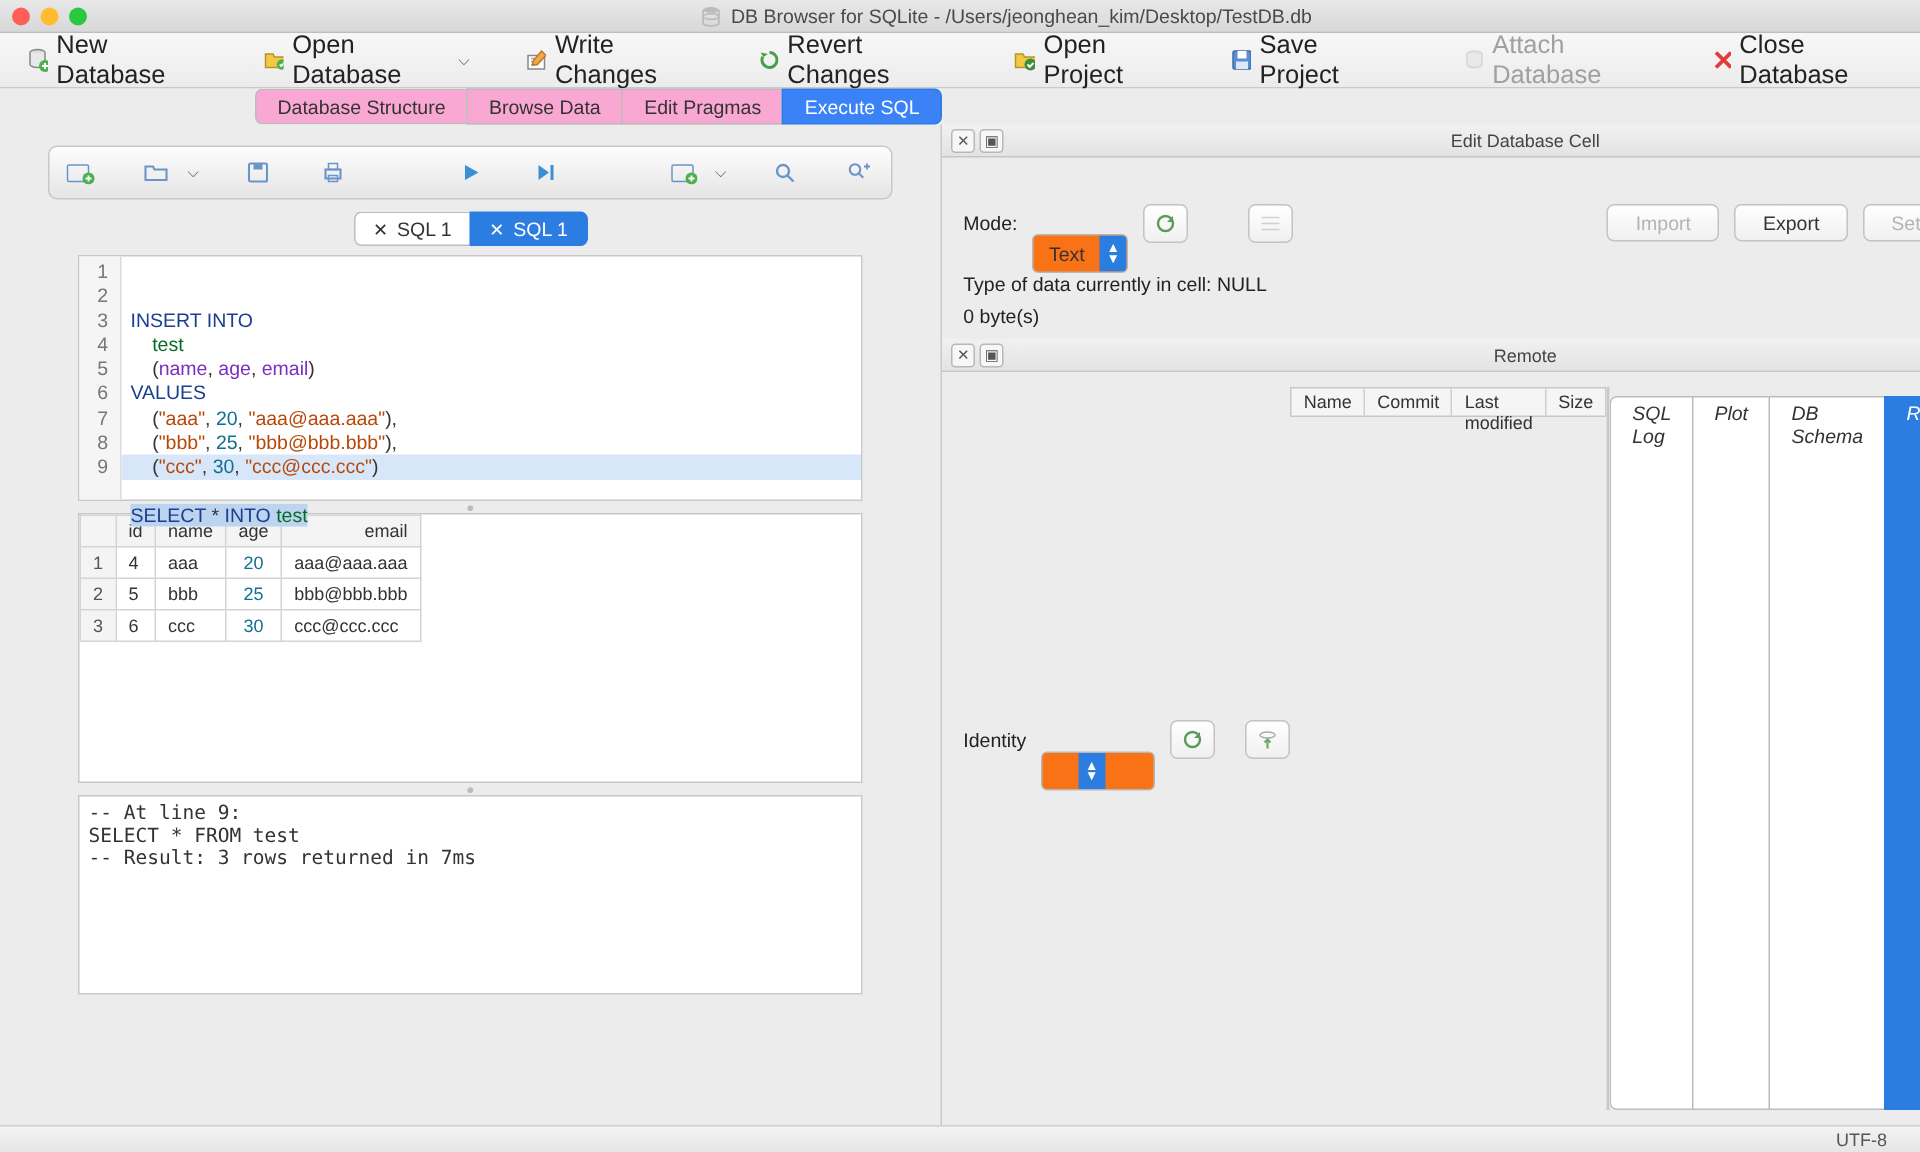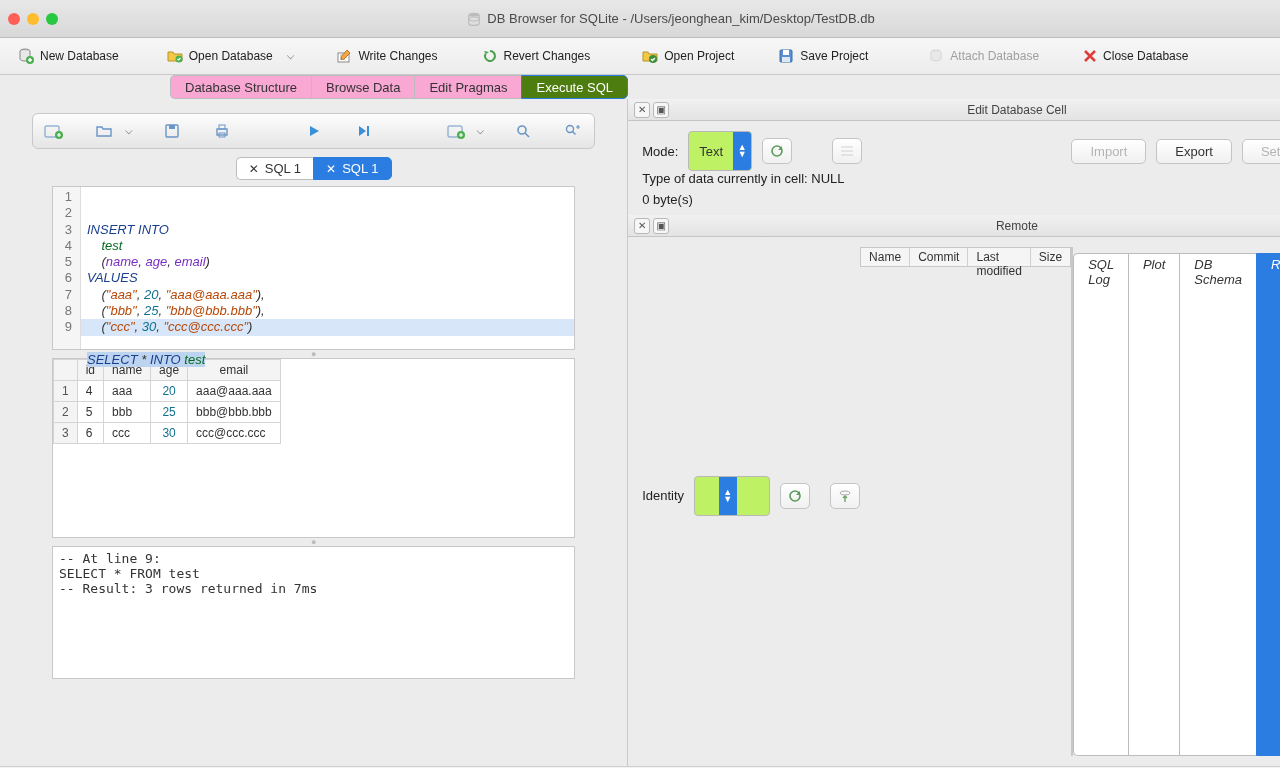--- a/index.html
+++ b/index.html
@@ -1,34 +1,34 @@
 <!DOCTYPE html>
 <html><head>
 <meta charset="utf-8">
 <style>
 * { margin: 0; padding: 0; box-sizing: border-box; font-family: -apple-system, "Helvetica Neue", Arial, sans-serif; }
 body { background: #ececec; width: 1280px; height: 768px; overflow: hidden; font-size: 12px; color: #333; }
 
-.titlebar { height: 38px; background: linear-gradient(#e8e8e8,#d8d8d8); display:flex; align-items:center; padding:0 8px; border-bottom:1px solid #bdbdbd;justify-content:space-between; }
+.titlebar { height: 22px; background: linear-gradient(#e8e8e8,#d8d8d8); display:flex; align-items:center; padding:0 8px; border-bottom:1px solid #bdbdbd;justify-content:space-between; }
 .traffic { display:flex; gap:7px; margin-right:12px;}
 .traffic span{width:12px;height:12px;border-radius:50%; display:inline-block;}
 .t-red{background:#ff5f57;} .t-yel{background:#ffbd2e;} .t-grn{background:#28c940;}
 .titlebar .title{flex:1; text-align:center; font-size:13px; color:#4a4a4a; display:flex; align-items:center; justify-content:center; gap:6px;}
 
 .toolbar { height:37px; background: linear-gradient(#f7f7f7,#ececec); border-bottom:1px solid #c9c9c9; display:flex; align-items:center; padding:0 8px; gap:0;}
-.toolbar .tbtn{display:flex; align-items:center; gap:6px; padding:4px 10px; font-size:12px; color:#222; border-radius:4px;}
+.toolbar .tbtn{display:flex; align-items:center; gap:6px; padding:4px 10px; font-size:17px; color:#222; border-radius:4px;}
 .toolbar .tbtn.disabled{color:#a0a0a0;justify-content:center;}
 .toolbar .group{display:flex;align-items:center;}
 .chev{font-size:10px;color:#666;margin-left:4px;}
 
 .tabs-main{height:24px; display:flex; align-items:stretch; padding-left:170px; background:#ececec;}
 .tabs-main .tab{padding:4px 14px; font-size:13px; border:1px solid #bcbcbc; background:#f9a8d4; display:flex;align-items:center; border-right:none;}
 .tabs-main .tab:first-child{border-top-left-radius:5px;border-bottom-left-radius:5px;}
 .tabs-main .tab:last-child{border-right:1px solid #bcbcbc;border-top-right-radius:5px;border-bottom-right-radius:5px;}
-.tabs-main .tab.active{background:#4d7c0f;color:#fff;border-color:#2b7de1;}
+.tabs-main .tab.active{background:#3b82f6;color:#fff;border-color:#2b7de1;}
 
 .main{display:flex; height:calc(768px - 22px - 37px - 24px - 18px);}
 .left{width:770px; padding:0; display:flex; flex-direction:column;}
 .right{flex:1; display:flex; flex-direction:column; border-left:1px solid #c9c9c9;}
 
 .sql-iconbar{margin:14px 32px 8px 32px; height:36px; background:linear-gradient(#fdfdfd,#e5e5e5); border:1px solid #c8c8c8; border-radius:6px; display:flex; align-items:center; padding:0 10px; gap:28px;}
 .sql-iconbar .ibtn{width:22px;height:22px;display:flex;align-items:center;justify-content:center;color:#3a6fb0;}
 .sql-iconbar .igap{width:14px;}
 .sql-iconbar .chev{margin-left:-18px;}
 
@@ -36,40 +36,40 @@
 .sql-tabs .stab{display:flex;align-items:center;gap:6px;padding:3px 12px;font-size:13px;border:1px solid #bcbcbc;background:#fff;}
 .sql-tabs .stab:first-child{border-top-left-radius:5px;border-bottom-left-radius:5px;border-right:none;}
 .sql-tabs .stab:last-child{border-top-right-radius:5px;border-bottom-right-radius:5px;}
 .sql-tabs .stab.active{background:#2b7de1;color:#fff;border-color:#2b7de1;}
 .sql-tabs .x{font-size:12px;}
 
 .editor{margin:0 52px 0 52px; background:#fff; border:1px solid #c8c8c8; display:flex; font-family:Menlo,Consolas,monospace; font-size:13px; line-height:16.3px; height:164px;}
 .gutter{background:#f5f5f5; border-right:1px solid #ddd; padding:2px 8px 2px 6px; text-align:right; color:#777; width:28px;}
 .code{padding:2px 6px; white-space:pre; flex:1; position:relative;}
 .hl-line{position:absolute; left:0; right:0; height:16.3px; background:#d7e7f9; z-index:0;}
-.code pre{position:relative; z-index:1; margin:0;font-style:italic;}
+.code pre{position:relative; z-index:1; margin:0;}
 .kw{color:#1a3f8f;} .id{color:#066b22;} .col{color:#7a2fc1;} .str{color:#b74807;} .num{color:#107090;}
 
 .splitter{height:8px;display:flex;align-items:center;justify-content:center;color:#bbb;font-size:9px;}
 .resultwrap{margin:0 52px; border:1px solid #c8c8c8; background:#fff; height:180px; overflow:auto;}
 table.results{border-collapse:collapse; font-size:12px;}
 table.results th, table.results td{border:1px solid #d4d4d4; padding:3px 8px; text-align:left; background:#fff;}
-table.results th{background:#f4f4f4; font-weight:normal; color:#333;text-align:center;}
+table.results th{background:#f4f4f4; font-weight:normal; color:#333;text-align:right;}
 table.results td.rownum{background:#f4f4f4;text-align:center;color:#555;}
 table.results td.num{text-align:center;}
 
 .console{margin:0 52px 10px 52px; border:1px solid #c8c8c8; background:#fff; height:133px; padding:4px 6px; font-family:Menlo,Consolas,monospace; font-size:13px; line-height:15px; white-space:pre;}
 
 .panel-title{height:22px;background:linear-gradient(#f1f1f1,#e3e3e3);border-bottom:1px solid #c5c5c5;display:flex;align-items:center;font-size:12px;color:#444;padding:0 6px;}
 .panel-title .tt{flex:1;text-align:center;}
 .panel-title .pb{width:16px;height:16px;border:1px solid #b8b8b8;border-radius:3px;background:#f7f7f7;display:flex;align-items:center;justify-content:center;margin-right:3px;font-size:10px;color:#555;}
 
 .cell-editor{padding:10px 14px 8px 14px; display:flex; flex-direction:column; gap:0; flex:0 0 auto;}
 .label{font-size:13px;color:#222;}
-.select{display:flex;align-items:center;border:1px solid #b8b8b8;border-radius:4px;overflow:hidden;height:40px;background:#bef264;}
+.select{display:flex;align-items:center;border:1px solid #b8b8b8;border-radius:4px;overflow:hidden;height:26px;background:#f97316;margin-top:41px;}
 .select span{padding:0 10px;font-size:13px;}
 .select .arr{width:18px;background:#2b7de1;height:100%;display:flex;align-items:center;justify-content:center;color:#fff;font-size:9px;flex-direction:column;line-height:7px;}
 .btn{border:1px solid #c4c4c4;border-radius:5px;background:linear-gradient(#fff,#f0f0f0);padding:4px 18px;font-size:13px;}
 .btn.sq{padding:4px 6px;width:30px;height:26px;display:flex;align-items:center;justify-content:center;}
 .btn.disabled{color:#b4b4b4;}
 .cell-text{border:1px solid #c8c8c8;height:135px;padding:6px 8px;font-size:12px;color:#888;font-style:italic;background:#fff;}
 .right .flexrow{display:flex;gap:10px;align-items:center;}
 .right .flexrow .spacer{flex:1;}
 
 .remote-body{padding:10px 14px;flex:1;display:flex;flex-direction:row;}

